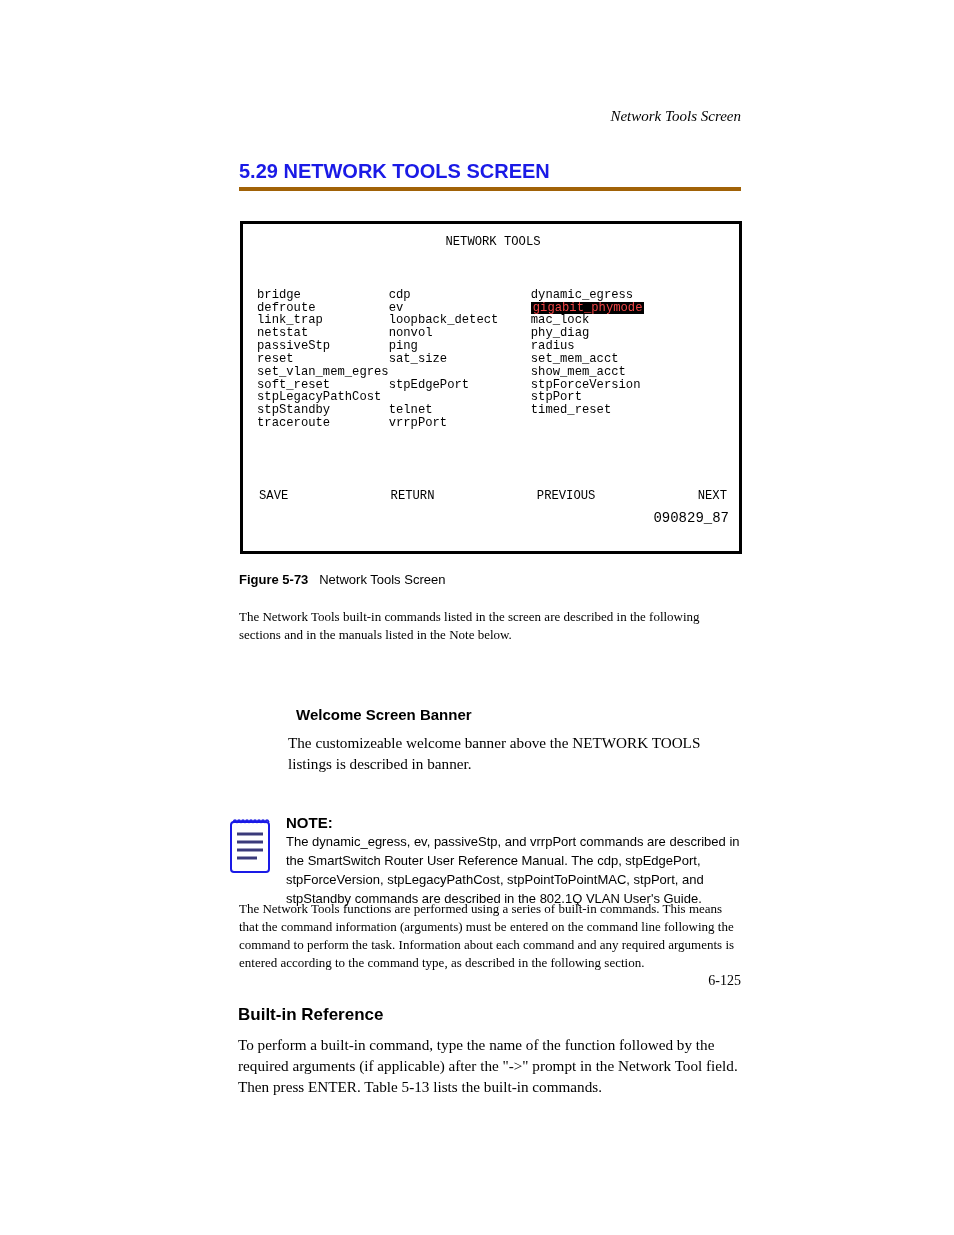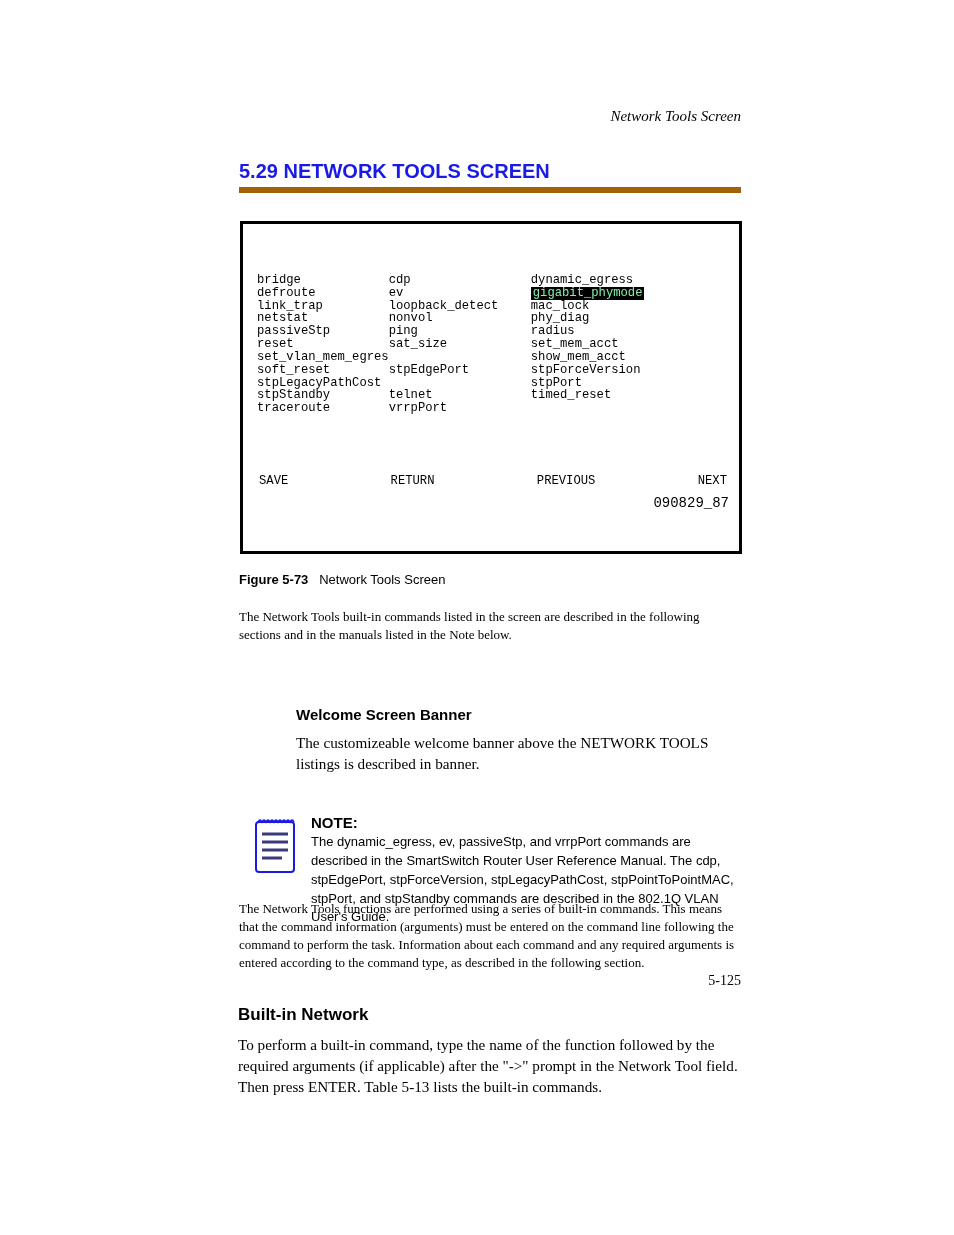--- a/index.html
+++ b/index.html
@@ -7,73 +7,74 @@
   .page { position: relative; width: 954px; height: 1089px; }
 
   .header-right { position: absolute; right: 213px; top: 108px; font-size: 15px; font-style: italic; text-align: right; }
 
   .page-number-bottom { position: absolute; right: 213px; bottom: 100px; font-size: 14px; }
 
   .section-title {
     position: absolute; left: 239px; top: 160px; right: 213px;
     font-family: Arial, Helvetica, sans-serif; font-weight: bold; font-size: 20px;
     color: #1a1ae6;
-    border-bottom: 6px solid #a16207;
+    border-bottom: 4px solid #a16207;
     padding-bottom: 4px;
   }
 
   .screenbox {
     position: absolute; left: 240px; top: 221px; width: 502px; height: 333px;
     border: 3px solid #000;
     font-family: "Courier New", Courier, monospace;
     font-size: 12.2px; color: #000; line-height: 1.05;
     padding: 10px 10px 10px 14px;
     overflow: hidden;
   }
   .screenbox .title { text-align: center; margin-top: 2px; }
   .screenbox .cols { display: flex; margin-top: 40px; }
   .screenbox .col { white-space: pre; }
   .screenbox .col.left { width: 58%; }
   .screenbox .col.right { width: 42%; }
-  .invert { background: #000; color: #86efac; padding: 0 2px; display: inline-block; }
+  .invert { background: #000; color: #ef4444; padding: 0 2px; display: inline-block; }
   .screenbox .footer { display: flex; justify-content: space-between; margin-top: 60px; padding: 0 2px; }
   .screenbox .footer span { white-space: pre; }
 
   .figcap { position: absolute; left: 239px; top: 572px; right: 199px; font-family: Arial, Helvetica, sans-serif; font-size: 13px; }
   .figcap .lbl { font-weight: bold; }
 
   .para { position: absolute; left: 239px; right: 213px; font-size: 13px; line-height: 1.38; }
   .para1 { top: 608px; }
   .para2 { top: 900px; }
 
   .subhead { position: absolute; left: 296px; top: 706px; font-family: Arial, Helvetica, sans-serif; font-weight: bold; font-size: 15px; }
 
-  .bodytext { position: absolute; left: 296px; right: 213px; top: 733px; font-size: 15.2px; line-height: 1.38; }
+  .bodytext { position: absolute; left: 288px; right: 213px; top: 733px; font-size: 15.2px; line-height: 1.38; }
 
-  .noteblock { position: absolute; left: 254px; top: 814px; right: 213px; }
+  .noteblock { position: absolute; left: 229px; top: 814px; right: 213px; }
   .noteicon { position: absolute; left: 0; top: 0; width: 42px; height: 60px; }
   .notetext { margin-left: 57px; font-family: Arial, Helvetica, sans-serif; font-size: 13px; font-weight: normal; line-height: 1.45; }
   .notelabel { font-family: Arial, Helvetica, sans-serif; font-weight: bold; font-size: 15px; margin-left: 57px; margin-bottom: 2px; }
 
   .subhead2 { position: absolute; left: 238px; top: 1005px; font-family: Arial, Helvetica, sans-serif; font-weight: bold; font-size: 17px; }
   .para3 { position: absolute; left: 238px; right: 213px; top: 1035px; font-size: 15.2px; line-height: 1.38; }
 
   
   .noteicon svg { width: 42px; height: 60px; }
 </style>
 </head>
 <body>
 
 <div class="page">
 
   <div class="header-right">Network Tools Screen</div>
 
   <div class="section-title">5.29 NETWORK TOOLS SCREEN</div>
 
   <div class="screenbox">
+    <div class="title">NETWORK TOOLS</div>
     <div class="cols">
       <div class="col left" id="sb-left"><div>bridge            cdp</div><div>defroute          ev</div><div>link_trap         loopback_detect</div><div>netstat           nonvol</div><div>passiveStp        ping</div><div>reset             sat_size</div><div>set_vlan_mem_egres</div><div>soft_reset        stpEdgePort</div><div>stpLegacyPathCost </div><div>stpStandby        telnet</div><div>traceroute        vrrpPort</div></div>
       <div class="col right" id="sb-right"><div>dynamic_egress</div><div><span class="invert">gigabit_phymode</span></div><div>mac_lock</div><div>phy_diag</div><div>radius</div><div>set_mem_acct</div><div>show_mem_acct</div><div>stpForceVersion</div><div>stpPort</div><div>timed_reset</div></div>
     </div>
     <div class="footer">
       <span>SAVE</span>
       <span>RETURN</span>
       <span>PREVIOUS</span>
       <span>NEXT</span>
     </div>
@@ -101,18 +102,18 @@
         <line x1="8" y1="36" x2="34" y2="36" stroke="#3a3a7a" stroke-width="3"></line>
         <line x1="8" y1="44" x2="28" y2="44" stroke="#3a3a7a" stroke-width="3"></line>
       </svg>
     </div>
     <div class="notelabel">NOTE:</div>
     <div class="notetext">The dynamic_egress, ev, passiveStp, and vrrpPort commands are described in the SmartSwitch Router User Reference Manual. The cdp, stpEdgePort, stpForceVersion, stpLegacyPathCost, stpPointToPointMAC, stpPort, and stpStandby commands are described in the 802.1Q VLAN User's Guide.</div>
   </div>
 
   <div class="para para2">The Network Tools functions are performed using a series of built-in commands. This means that the command information (arguments) must be entered on the command line following the command to perform the task. Information about each command and any required arguments is entered according to the command type, as described in the following section.</div>
 
-  <div class="subhead2">Built-in Network</div>
+  <div class="subhead2">Built-in Reference</div>
 
   <div class="para3">To perform a built-in command, type the name of the function followed by the required arguments (if applicable) after the "-&gt;" prompt in the Network Tool field. Then press ENTER. Table 5-13 lists the built-in commands.</div>
 
-  <div class="page-number-bottom">5-125</div>
+  <div class="page-number-bottom">6-125</div>
 </div>
 
 </body></html>

